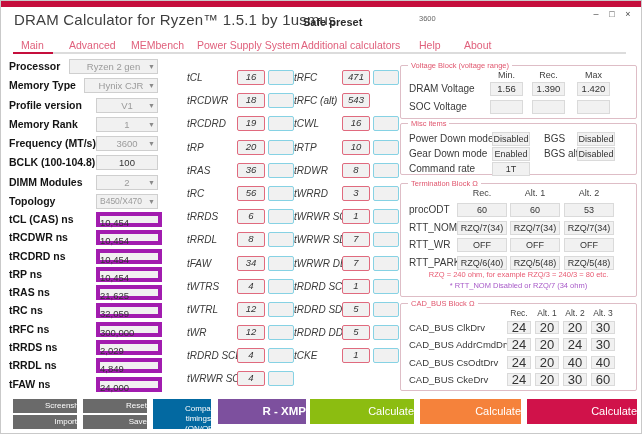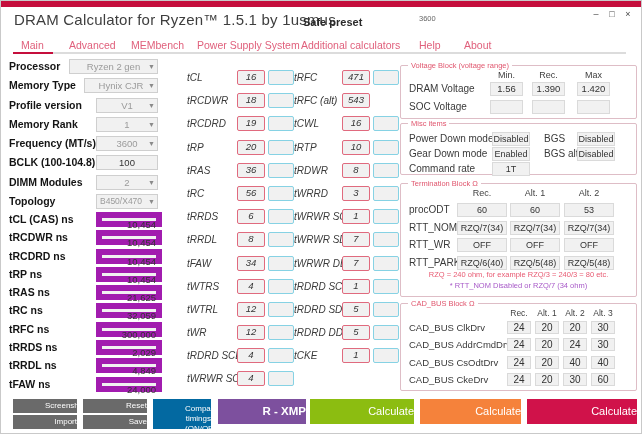--- a/index.html
+++ b/index.html
@@ -31,22 +31,22 @@
   .c-proc .cbox{left:60px;width:89px} .c-mem .cbox{left:75px;width:74px} .c-std .cbox{left:87px;width:62px}
   .cval { display:block; width:100%; text-align:center; font-size:9.5px; color:#9b9b9b; line-height:13px; white-space:nowrap; overflow:hidden; }
   .dark .cval { color:#333; }
   .small .cval { font-size:8.5px; text-align:left; padding-left:3px; }
   .carrow { position:absolute; right:2px; top:0; font-size:7px; color:#8a8a8a; line-height:13px; }
 
   
   .ns-rows { position:absolute; left:8px; top:211px; width:165px; }
   .nrow { position:relative; height:15px; margin-bottom:3.3px; }
   .nlabel { position:absolute; left:0; font-size:10.5px; font-weight:bold; color:#141414; line-height:15px; white-space:nowrap; }
-  .nbox { position:absolute; left:87px; top:0; width:66px; height:15px; background:#f1f1f1; border:6px solid #a21caf;
-          font-size:9.5px; color:#333; text-align:right; line-height:13px; }
+  .nbox { position:absolute; left:87px; top:0; width:66px; height:15px; background:#f1f1f1; border:4px solid #a21caf;
+          font-size:9.5px; color:#333; text-align:left; line-height:13px; }
 
   
   .timing-col { position:absolute; top:69px; width:112px; }
   .col-a { left:186px; } .col-b { left:293px; }
   .trow { position:relative; height:15px; margin-bottom:8.2px;font-style:italic; }
   .tlabel { position:absolute; left:0; font-size:10px; color:#3a3a3a; line-height:15px; white-space:nowrap; }
   .tbox { position:absolute; top:0; height:15px; background:#f1f1f1; text-align:center; font-size:9.5px;
           color:#333; line-height:12px; border-radius:2px; }
   .tbox.red { border:1.5px solid #e06a7e; width:28px; }
   .tbox.blue { border:1.5px solid #86d2e4; width:26px; }
@@ -85,21 +85,21 @@
   .tbox2.v0{left:56px} .tbox2.v1{left:109px} .tbox2.v2{left:163px}
   .note1 { position:absolute; top:86px; left:0; width:100%; text-align:center; font-size:7.5px; color:#e85a72; }
   .note2 { position:absolute; top:97px; left:0; width:100%; text-align:center; font-size:7.5px; color:#a85ac8; }
 
   .caheaders span{width:24px; font-size:8.5px;} .caheaders span:nth-child(1){left:106px} .caheaders span:nth-child(2){left:134px}
   .caheaders span:nth-child(3){left:162px} .caheaders span:nth-child(4){left:190px}
   .carows { position:absolute; left:0; top:17px; width:100%; }
   .carow { position:relative; height:13px; margin-bottom:4.4px; }
   .calabel { position:absolute; left:8px; font-size:9.5px; color:#3a3a3a; line-height:13px; white-space:nowrap; }
   .cabox { position:absolute; top:0; width:24px; height:13px; background:#f1f1f1; border:1px solid #dadada;
-           font-size:10px; color:#333; text-align:center; line-height:11px; }
+           font-size:13px; color:#333; text-align:center; line-height:11px; }
   .cabox.v0{left:106px} .cabox.v1{left:134px} .cabox.v2{left:162px} .cabox.v3{left:190px}
 
   
   .fbtn { position:absolute; color:#fff; text-align:right; cursor:pointer; border:none;padding-left:32px; }
   .gray { background:#6a6a6a; font-size:8px; line-height:14px; height:14px; width:64px; }
   .b-screenshot{left:12px;top:398px} .b-import{left:12px;top:414px}
   .b-reset{left:82px;top:398px} .b-save{left:82px;top:414px}
   .b-compare{left:152px;top:398px;width:58px;height:30px;background:#0369a1;font-size:8px;line-height:10px;padding-top:5px;}
   .big { height:25px; font-size:11px; line-height:25px; top:398px; }
   .b-rxmp{left:217px;width:88px;background:#7d509e;font-weight:bold;font-size:11.5px;}

